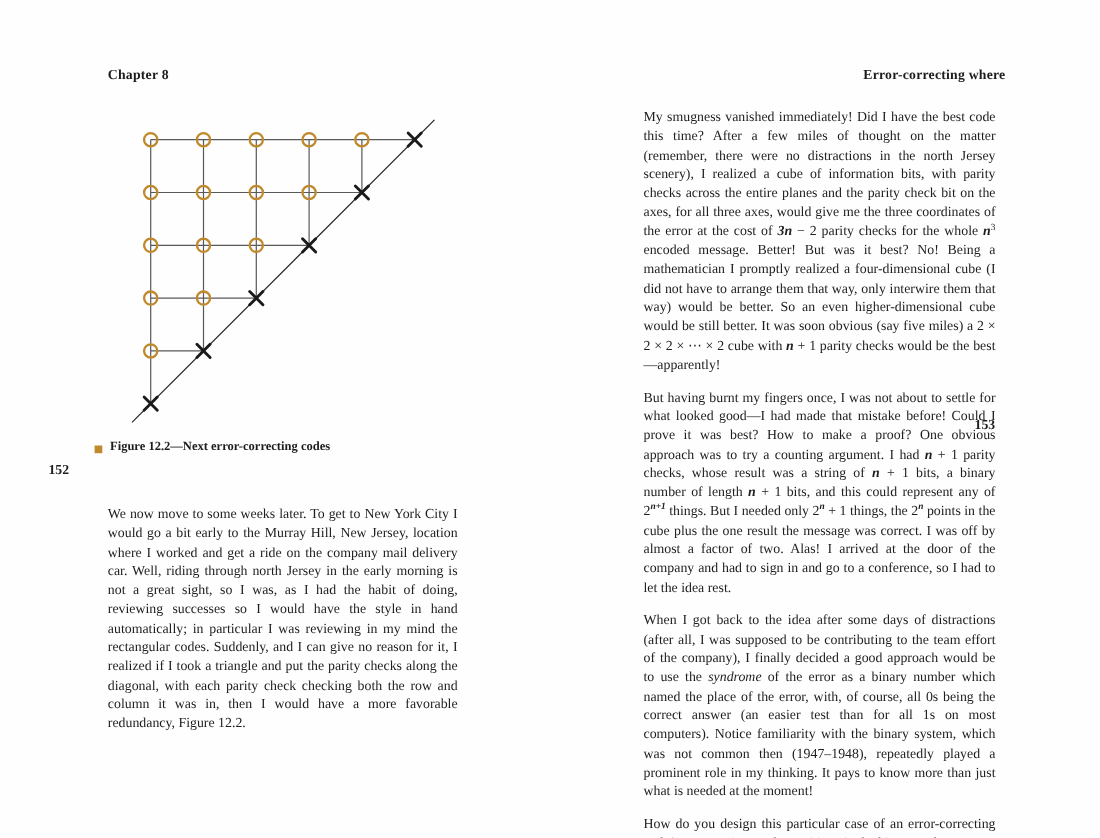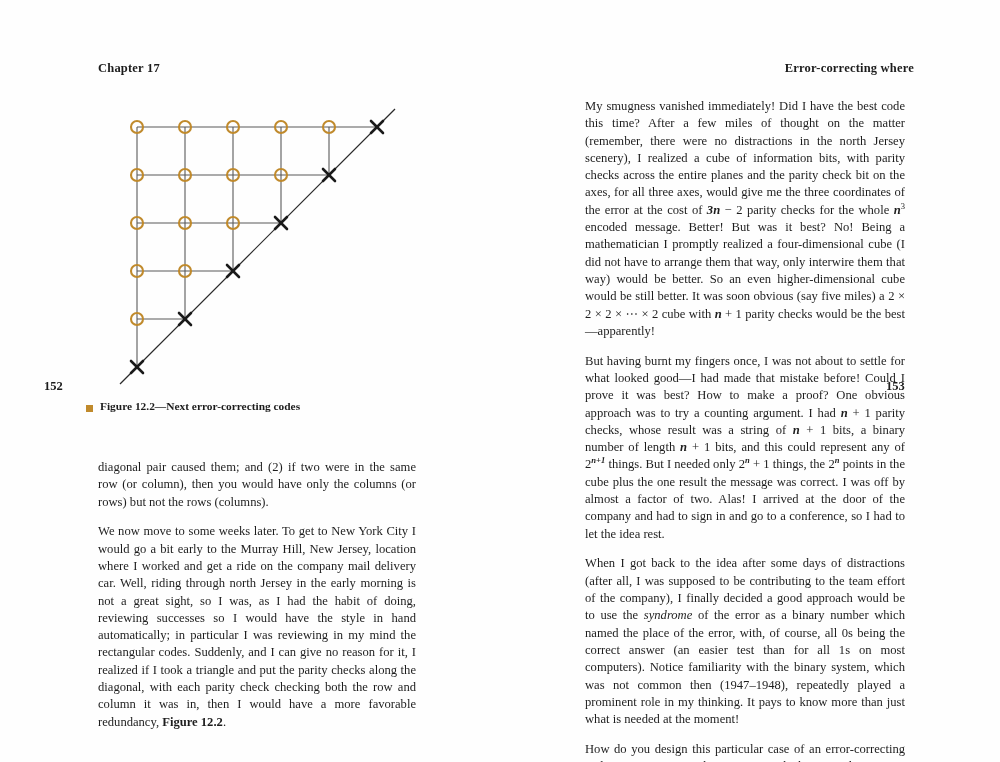--- a/index.html
+++ b/index.html
@@ -34,39 +34,39 @@
   .runhead.right { right: 86px; top: 61px; }
 
   
   .folio {
     position: absolute;
     font-size: 12.5px;
     font-weight: 700;
     color: #1c1c1c;
     top: 379px;
   }
-  .folio.left  { left: 44px; }
+  .folio.left  { left: 44px; margin-top: 41px; }
   .folio.right { left: 886px; }
 
   
   .col {
     position: absolute;
     width: 318px;
     text-align: justify;
     font-size: 12.6px;
     line-height: 17.3px;
     color: #1d1d1d;
   }
   .col.left  { left: 98px;  top: 459px; }
   .col.right { left: 585px; top: 98px;  width: 320px; }
 
   .col p { margin: 0 0 12.5px 0; }
   .col p:last-child { margin-bottom: 0; }
 
-  b, strong { font-weight: 700; }
+  b, strong { font-weight: 400; }
   i, em { }
 
   .mathvar {
     font-family: "Liberation Serif", "DejaVu Serif", serif;
     font-style: italic;
     font-weight: bold;
   }
   sup {
     font-size: 0.68em;
     vertical-align: super;
@@ -101,21 +101,21 @@
     background: #c08a2c;
     display: inline-block;
     flex: 0 0 auto;
   }
 </style>
 </head>
 <body>
 
 <div class="page">
 
-  <div class="runhead left">Chapter 17</div>
+  <div class="runhead left">Chapter 8</div>
   <div class="runhead right">Error-correcting where</div>
 
   <div class="folio left">152</div>
   <div class="folio right">153</div>
 
   <div class="figure-wrap">
     <svg width="320" height="305" viewBox="0 0 320 305">
 
       <g stroke="#595959" stroke-width="1.1" fill="none">
         <line x1="41" y1="35" x2="281" y2="35"></line>
@@ -183,21 +183,20 @@
       </g>
     </svg>
   </div>
 
   <div class="figcaption">
     <span class="capmark"></span>
     <span>Figure 12.2—Next error-correcting codes</span>
   </div>
 
   <div class="col left">
-    <p><span>diagonal pair caused them; and (2) if two were in the same row (or column), then you would have only the columns (or rows) but not the rows (columns).</span></p>
     <p><span>We now move to some weeks later. To get to New York City I would go a bit early to the Murray Hill, New Jersey, location where I worked and get a ride on the company mail delivery car. Well, riding through north Jersey in the early morning is not a great sight, so I was, as I had the habit of doing, reviewing successes so I would have the style in hand automatically; in particular I was reviewing in my mind the rectangular codes. Suddenly, and I can give no reason for it, I realized if I took a triangle and put the parity checks along the diagonal, with each parity check checking both the row and column it was in, then I would have a more favorable redundancy, </span><b>Figure 12.2</b><span>.</span></p>
   </div>
 
   <div class="col right">
 
     <p><span>My smugness vanished immediately! Did I have the best code this time? After a few miles of thought on the matter (remember, there were no distractions in the north Jersey scenery), I realized a cube of information bits, with parity checks across the entire planes and the parity check bit on the axes, for all three axes, would give me the three coordinates of the error at the cost of </span><span class="mathvar">3n</span><span> − </span><span>2</span><span> parity checks for the whole </span><span class="mathvar">n</span><sup>3</sup><span> encoded message. Better! But was it best? No! Being a mathematician I promptly realized a four-dimensional cube (I did not have to arrange them that way, only interwire them that way) would be better. So an even higher-dimensional cube would be still better. It was soon obvious (say five miles) a </span><span>2 × 2 × 2 × ⋯ × 2</span><span> cube with </span><span class="mathvar">n</span><span> + 1</span><span> parity checks would be the best—apparently!</span></p>
 
     <p><span>But having burnt my fingers once, I was not about to settle for what looked good—I had made that mistake before! Could I prove it was best? How to make a proof? One obvious approach was to try a counting argument. I had </span><span class="mathvar">n</span><span> + 1</span><span> parity checks, whose result was a string of </span><span class="mathvar">n</span><span> + 1</span><span> bits, a binary number of length </span><span class="mathvar">n</span><span> + 1</span><span> bits, and this could represent any of </span><span>2</span><sup class="mathvar">n+1</sup><span> things. But I needed only </span><span>2</span><sup class="mathvar">n</sup><span> + 1</span><span> things, the </span><span>2</span><sup class="mathvar">n</sup><span> points in the cube plus the one result the message was correct. I was off by almost a factor of two. Alas! I arrived at the door of the company and had to sign in and go to a conference, so I had to let the idea rest.</span></p>
 
     <p><span>When I got back to the idea after some days of distractions (after all, I was supposed to be contributing to the team effort of the company), I finally decided a good approach would be to use the </span><i>syndrome</i><span> of the error as a binary number which named the place of the error, with, of course, all 0s being the correct answer (an easier test than for all 1s on most computers). Notice familiarity with the binary system, which was not common then (1947–1948), repeatedly played a prominent role in my thinking. It pays to know more than just what is needed at the moment!</span></p>

